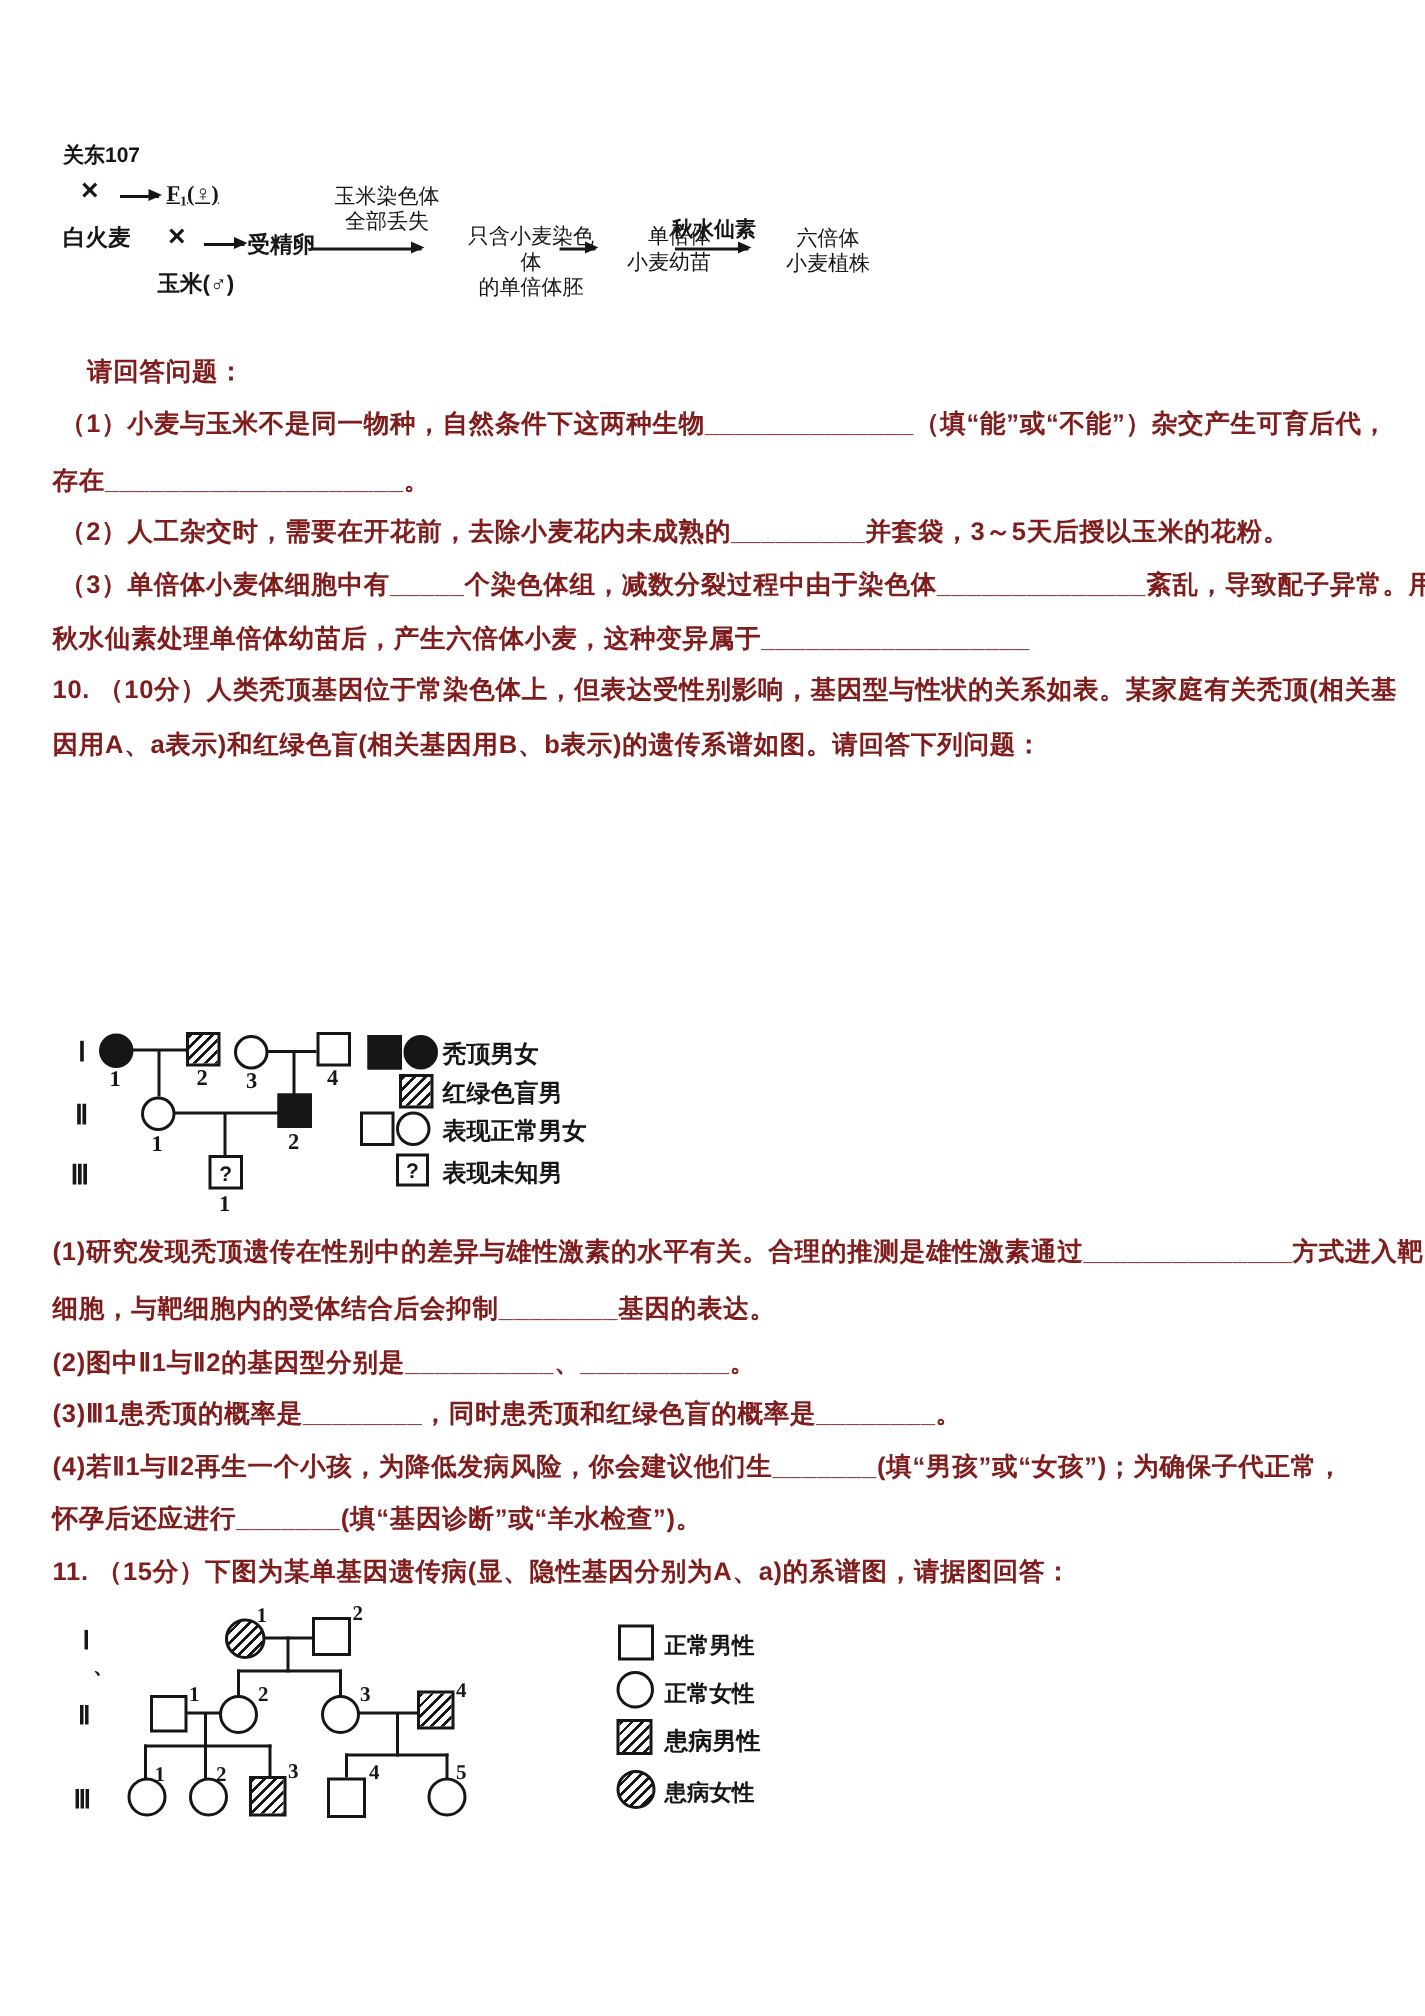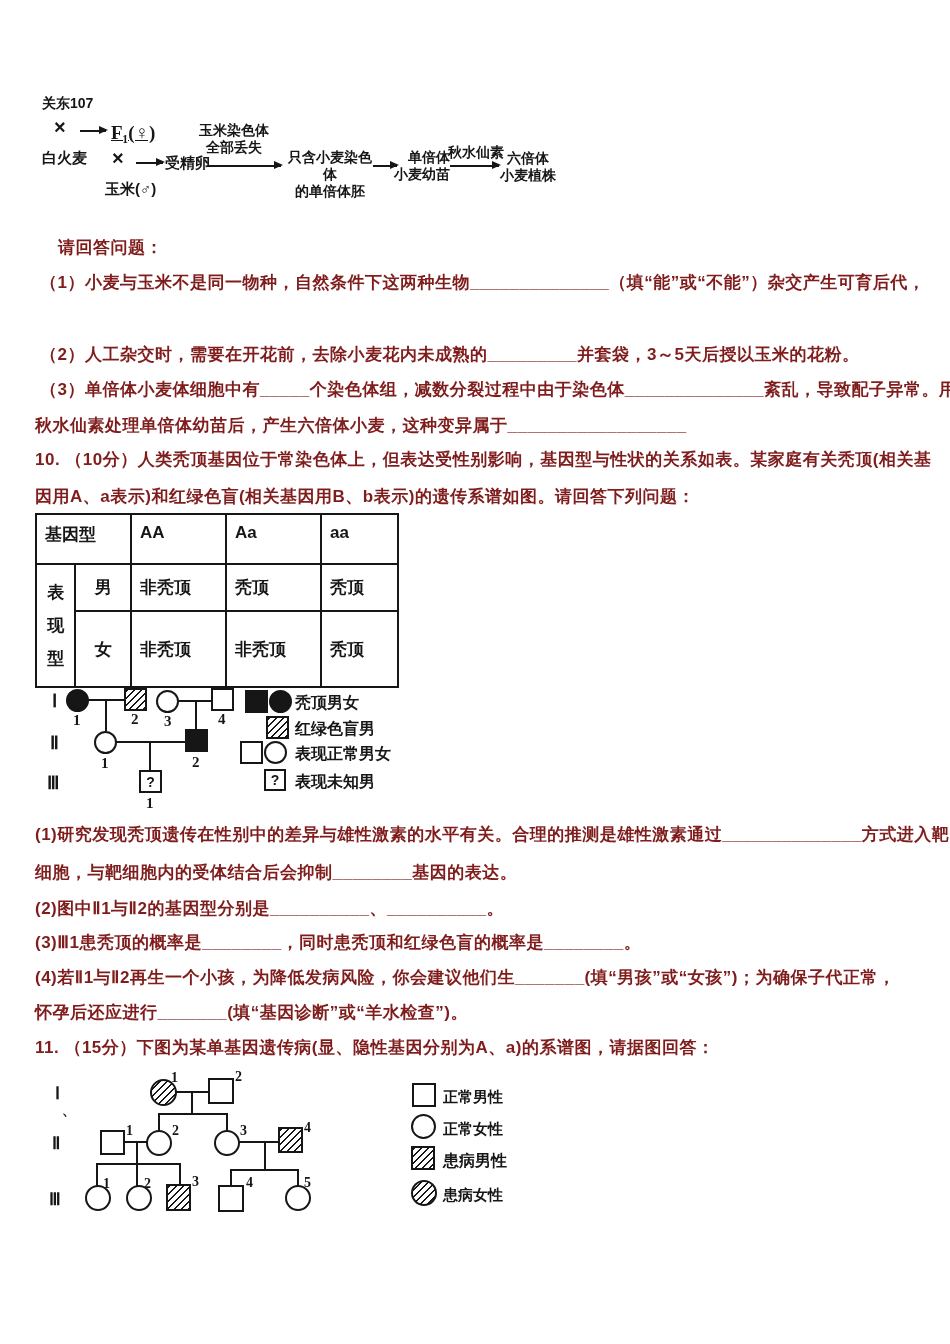--- a/index.html
+++ b/index.html
@@ -1,20 +1,20 @@
 <!DOCTYPE html>
 <html><head>
 <meta charset="utf-8">
 <style>
   html,body{margin:0;padding:0;background:#e8e8e8;}
   .page{position:relative;width:950px;height:1344px;background:#ffffff;overflow:hidden;
         font-family:"Liberation Sans",sans-serif;color:#161616;}
   .t{position:absolute;white-space:pre;font-weight:700;font-size:17px;letter-spacing:0.5px;color:#7f1d1d;}
   .fc{position:absolute;font-weight:700;color:#161616;}
-  .fc2{position:absolute;font-weight:700;color:#161616;text-align:center;line-height:17px;font-size:14px;}
+  .fc2{position:absolute;font-weight:400;color:#161616;text-align:center;line-height:17px;font-size:14px;margin-left:24px;}
   .serif{font-family:"Liberation Serif",serif;}
   .arr{position:absolute;height:2px;background:#161616;}
   .arr::after{content:"";position:absolute;right:-2px;top:-4px;width:0;height:0;
               border-left:9px solid #161616;border-top:4px solid transparent;border-bottom:4px solid transparent;}
   .hl{position:absolute;height:2px;background:#161616;}
   .vl{position:absolute;width:2px;background:#161616;}
   .sq{position:absolute;border:2px solid #161616;background:#fff;box-sizing:border-box;}
   .cir{border-radius:50%;}
   .fill{background:#161616;}
   .hatch{background-image:repeating-linear-gradient(135deg,#161616 0 1.8px,transparent 1.8px 5px);}
@@ -28,21 +28,21 @@
   .vert{width:17px;margin:0 auto;word-break:break-all;line-height:33px;font-size:17px;padding:0;text-align:center;}
 </style>
 </head>
 <body>
 
 <div class="page">
 
   <div class="fc" style="left:42px;top:95px;font-size:14px;">关东107</div>
   <div class="fc" style="left:54px;top:116px;font-size:20px;">×</div>
   <div class="arr" style="left:80px;top:130px;width:26px;"></div>
-  <div class="fc serif" style="left:111px;top:122px;font-size:19px;text-decoration:underline;">F₁(♀)</div>
+  <div class="fc serif" style="left:111px;top:122px;font-size:15px;text-decoration:underline;">F₁(♀)</div>
 
   <div class="fc2" style="left:198px;top:122px;width:72px;">
     <span style="display:block;">玉米染色体</span>
     <span style="display:block;">全部丢失</span>
   </div>
 
   <div class="fc" style="left:42px;top:149px;font-size:15px;">白火麦</div>
   <div class="fc" style="left:112px;top:147px;font-size:20px;">×</div>
   <div class="arr" style="left:136px;top:162px;width:27px;"></div>
   <div class="fc" style="left:165px;top:154px;font-size:15px;">受精卵</div>
@@ -62,52 +62,28 @@
   <div class="arr" style="left:450px;top:165px;width:49px;"></div>
 
   <div class="fc2" style="left:500px;top:150px;width:56px;">
     <span style="display:block;">六倍体</span>
     <span style="display:block;">小麦植株</span>
   </div>
   <div class="fc" style="left:105px;top:180px;font-size:15px;">玉米(♂)</div>
 
   <div class="t" style="left:58px;top:236px;">请回答问题：</div>
   <div class="t" style="left:40px;top:271px;">（1）小麦与玉米不是同一物种，自然条件下这两种生物______________（填“能”或“不能”）杂交产生可育后代，</div>
+  <div class="t" style="left:35px;top:309px;">存在____________________。</div>
   <div class="t" style="left:40px;top:343px;">（2）人工杂交时，需要在开花前，去除小麦花内未成熟的_________并套袋，3～5天后授以玉米的花粉。</div>
   <div class="t" style="left:40px;top:378px;">（3）单倍体小麦体细胞中有_____个染色体组，减数分裂过程中由于染色体______________紊乱，导致配子异常。用</div>
   <div class="t" style="left:35px;top:414px;">秋水仙素处理单倍体幼苗后，产生六倍体小麦，这种变异属于__________________</div>
 
   <div class="t" style="left:35px;top:448px;">10. （10分）人类秃顶基因位于常染色体上，但表达受性别影响，基因型与性状的关系如表。某家庭有关秃顶(相关基</div>
   <div class="t" style="left:35px;top:485px;">因用A、a表示)和红绿色盲(相关基因用B、b表示)的遗传系谱如图。请回答下列问题：</div>
 
-  <table class="geno">
-    <tbody>
-        <tr style="height:50px;">
-      <td colspan="2" style="width:85px;vertical-align:top;padding-top:8px;">基因型</td>
-      <td style="width:85px;vertical-align:top;padding-top:8px;">AA</td>
-      <td style="width:85px;vertical-align:top;padding-top:8px;">Aa</td>
-      <td style="width:67px;vertical-align:top;padding-top:8px;">aa</td>
-    </tr>
-    <tr style="height:47px;">
-      <td rowspan="2" class="ctr" style="width:35px;">
-        <div class="vert">表现型</div>
-      </td>
-      <td class="ctr" style="width:50px;">男</td>
-      <td>非秃顶</td>
-      <td>秃顶</td>
-      <td>秃顶</td>
-    </tr>
-    <tr style="height:76px;">
-      <td class="ctr">女</td>
-      <td>非秃顶</td>
-      <td>非秃顶</td>
-      <td>秃顶</td>
-    </tr>
-  </tbody>
-    </table>
 
   <div class="rom" style="left:52px;top:690px;">Ⅰ</div>
   <div class="rom" style="left:50px;top:732px;">Ⅱ</div>
   <div class="rom" style="left:47px;top:772px;">Ⅲ</div>
 
   <div class="sq cir fill" style="left:66px;top:689px;width:23px;height:23px;"></div>
   <div class="hl" style="left:88px;top:699px;width:37px;"></div>
   <div class="sq hatch" style="left:124px;top:688px;width:23px;height:23px;"></div>
   <div class="sq cir" style="left:156px;top:690px;width:23px;height:23px;"></div>
   <div class="hl" style="left:178px;top:700px;width:35px;"></div>

